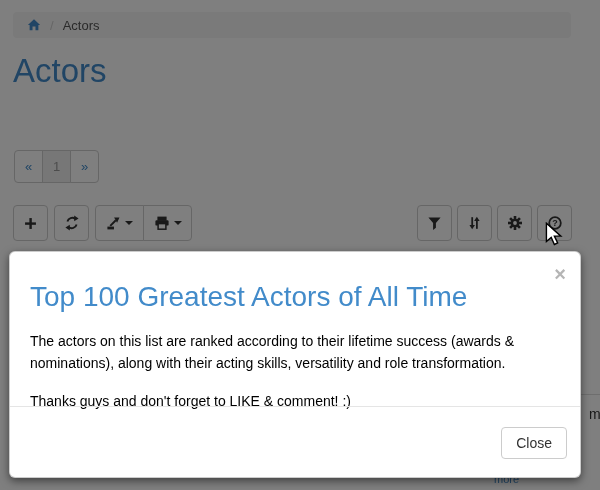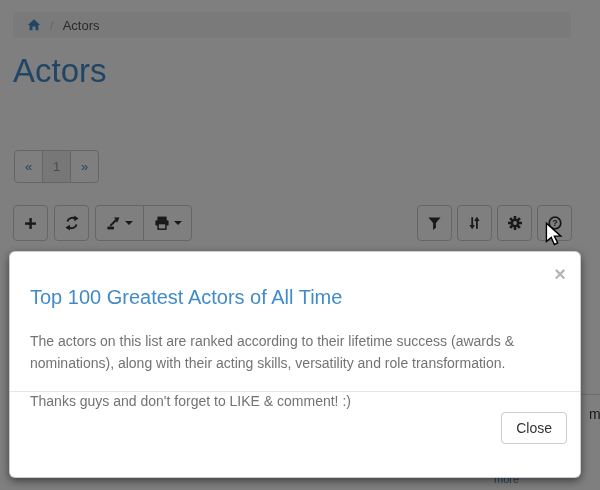--- a/index.html
+++ b/index.html
@@ -60,28 +60,28 @@
   .modal {
     position:absolute; left:9px; top:251px; width:572px; height:227px; z-index:20;
     background:#fff; border:1px solid rgba(0,0,0,0.2); border-radius:6px;
     box-shadow:0 3px 9px rgba(0,0,0,0.5);
   }
   .modal-dismiss {
     position:absolute; right:14px; top:12px; font-size:20px; font-weight:bold;
     color:#b5b5b5; line-height:20px; cursor:pointer;
   }
   .modal-title {
-    margin:28px 22px 0 20px; font-size:20px; font-weight:400;
+    margin:28px 22px 0 20px; font-size:28px; font-weight:400;
     color:#428bca; line-height:34px; white-space:nowrap;
   }
   .modal-body { padding:0 24px 0 20px; }
-  .modal-p { font-size:14px; line-height:22px; color:#737373; margin-top:16px; }
+  .modal-p { font-size:14px; line-height:22px; color:#000000; margin-top:16px; }
   .modal-p + .modal-p { }
   .modal-footer {
-    position:absolute; left:0; right:0; bottom:0; height:86px;
+    position:absolute; left:0; right:0; bottom:0; height:71px;
     border-top:1px solid #e5e5e5;
   }
   .close-btn {
     position:absolute; right:13px; top:20px;
     background:#fff; border:1px solid #ccc; border-radius:4px;
     font-size:14px; color:#333; padding:7px 14px; cursor:pointer;
     font-family:"Liberation Sans", sans-serif;
   }
   
   .cursor { position:absolute; left:543px; top:222px; z-index:40; }

